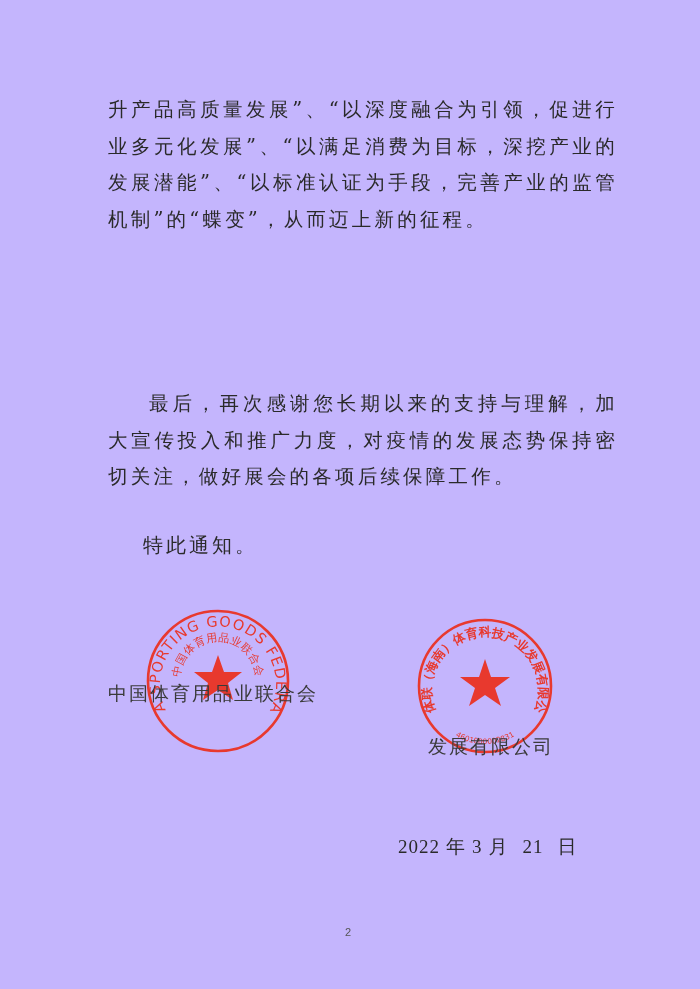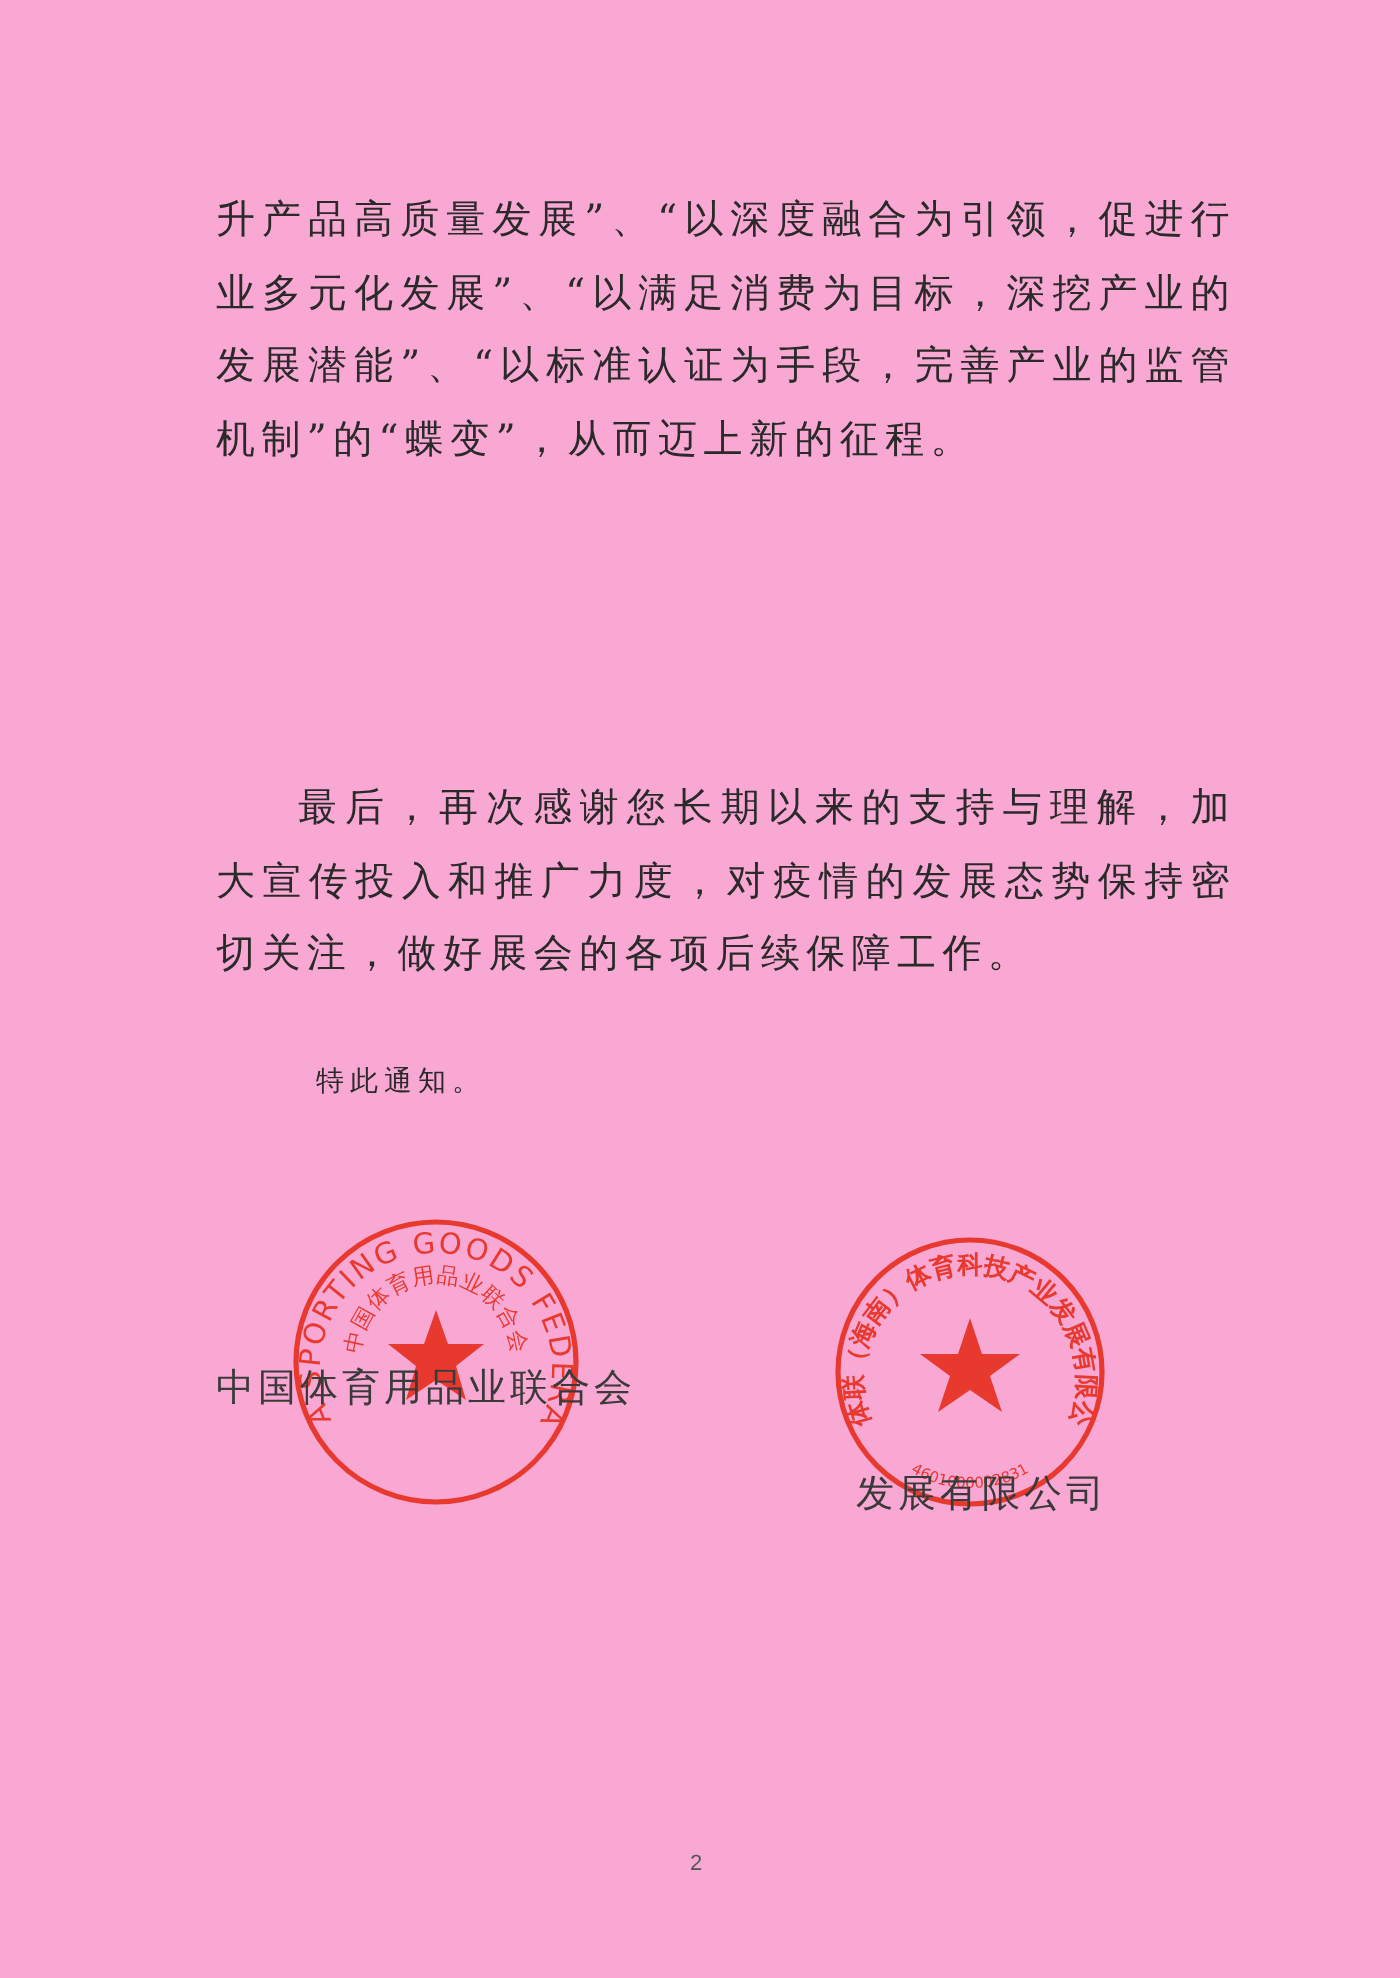--- a/index.html
+++ b/index.html
@@ -1,25 +1,25 @@
 <!DOCTYPE html>
 <html><head>
 <meta charset="utf-8">
 <style>
   html, body { margin:0; padding:0; background:#ffffff; }
   body { width:700px; height:989px; position:relative; overflow:hidden;
          font-family:"DejaVu Serif","Liberation Serif",serif; color:#2a2a2a; }
-  .page { position:absolute; left:0; top:0; width:700px; height:989px; background:#f9a8d4; }
+  .page { position:absolute; left:0; top:0; width:700px; height:989px; background:#c4b5fd; }
   .para { position:absolute; left:108px; width:510px; font-size:19.5px;
           line-height:36.5px; letter-spacing:3.2px; text-align:justify; margin:0; }
   .indent { text-indent:41px; }
   .p1 { top:92px; }
   .p2 { top:238px; }
   .p3 { top:386px; }
-  .closing { position:absolute; left:158px; top:532px; font-size:14px; letter-spacing:3px; }
+  .closing { position:absolute; left:143px; top:532px; font-size:20px; letter-spacing:3px; }
   .seal { position:absolute; }
   .org-left { position:absolute; left:108px; top:681px; font-size:19px; letter-spacing:2px; color:#3a3a3a; font-family:"DejaVu Sans","Liberation Sans",sans-serif; }
   .org-right-1 { position:absolute; left:373px; top:681px; font-size:19px; letter-spacing:2px; color:#3a3a3a; font-family:"DejaVu Sans","Liberation Sans",sans-serif; }
   .org-right-2 { position:absolute; left:428px; top:734px; font-size:19px; letter-spacing:2px; color:#3a3a3a; font-family:"DejaVu Sans","Liberation Sans",sans-serif; }
   .date { position:absolute; left:398px; top:834px; font-size:19px; letter-spacing:1px; font-family:"Liberation Serif","DejaVu Serif",serif; }
   .date span { margin-right:6px; }
   .pagenum { position:absolute; left:345px; top:926px; font-size:11px; color:#555; font-family:"Liberation Sans",sans-serif; }
 </style>
 </head>
 <body>
@@ -57,15 +57,18 @@
     </text>
     <text font-family="DejaVu Sans, sans-serif" font-size="7.5" fill="#e8392e">
       <textPath href="#arcRb" startOffset="50%" text-anchor="middle">4601000002831</textPath>
     </text>
     <polygon fill="#e8392e" points="69,42 75,60 94,60 79,71 85,89 69,78 53,89 59,71 44,60 63,60"></polygon>
   </svg>
 
   <div class="org-left">中国体育用品业联合会</div>
   <div class="org-right-2">发展有限公司</div>
 
+  <div class="date">
+    <span>2022</span><span>年</span><span>3</span><span style="margin-right:14px">月</span><span style="margin-right:14px">21</span><span>日</span>
+  </div>
 
   <div class="pagenum">2</div>
 </div>
 
 </body></html>

